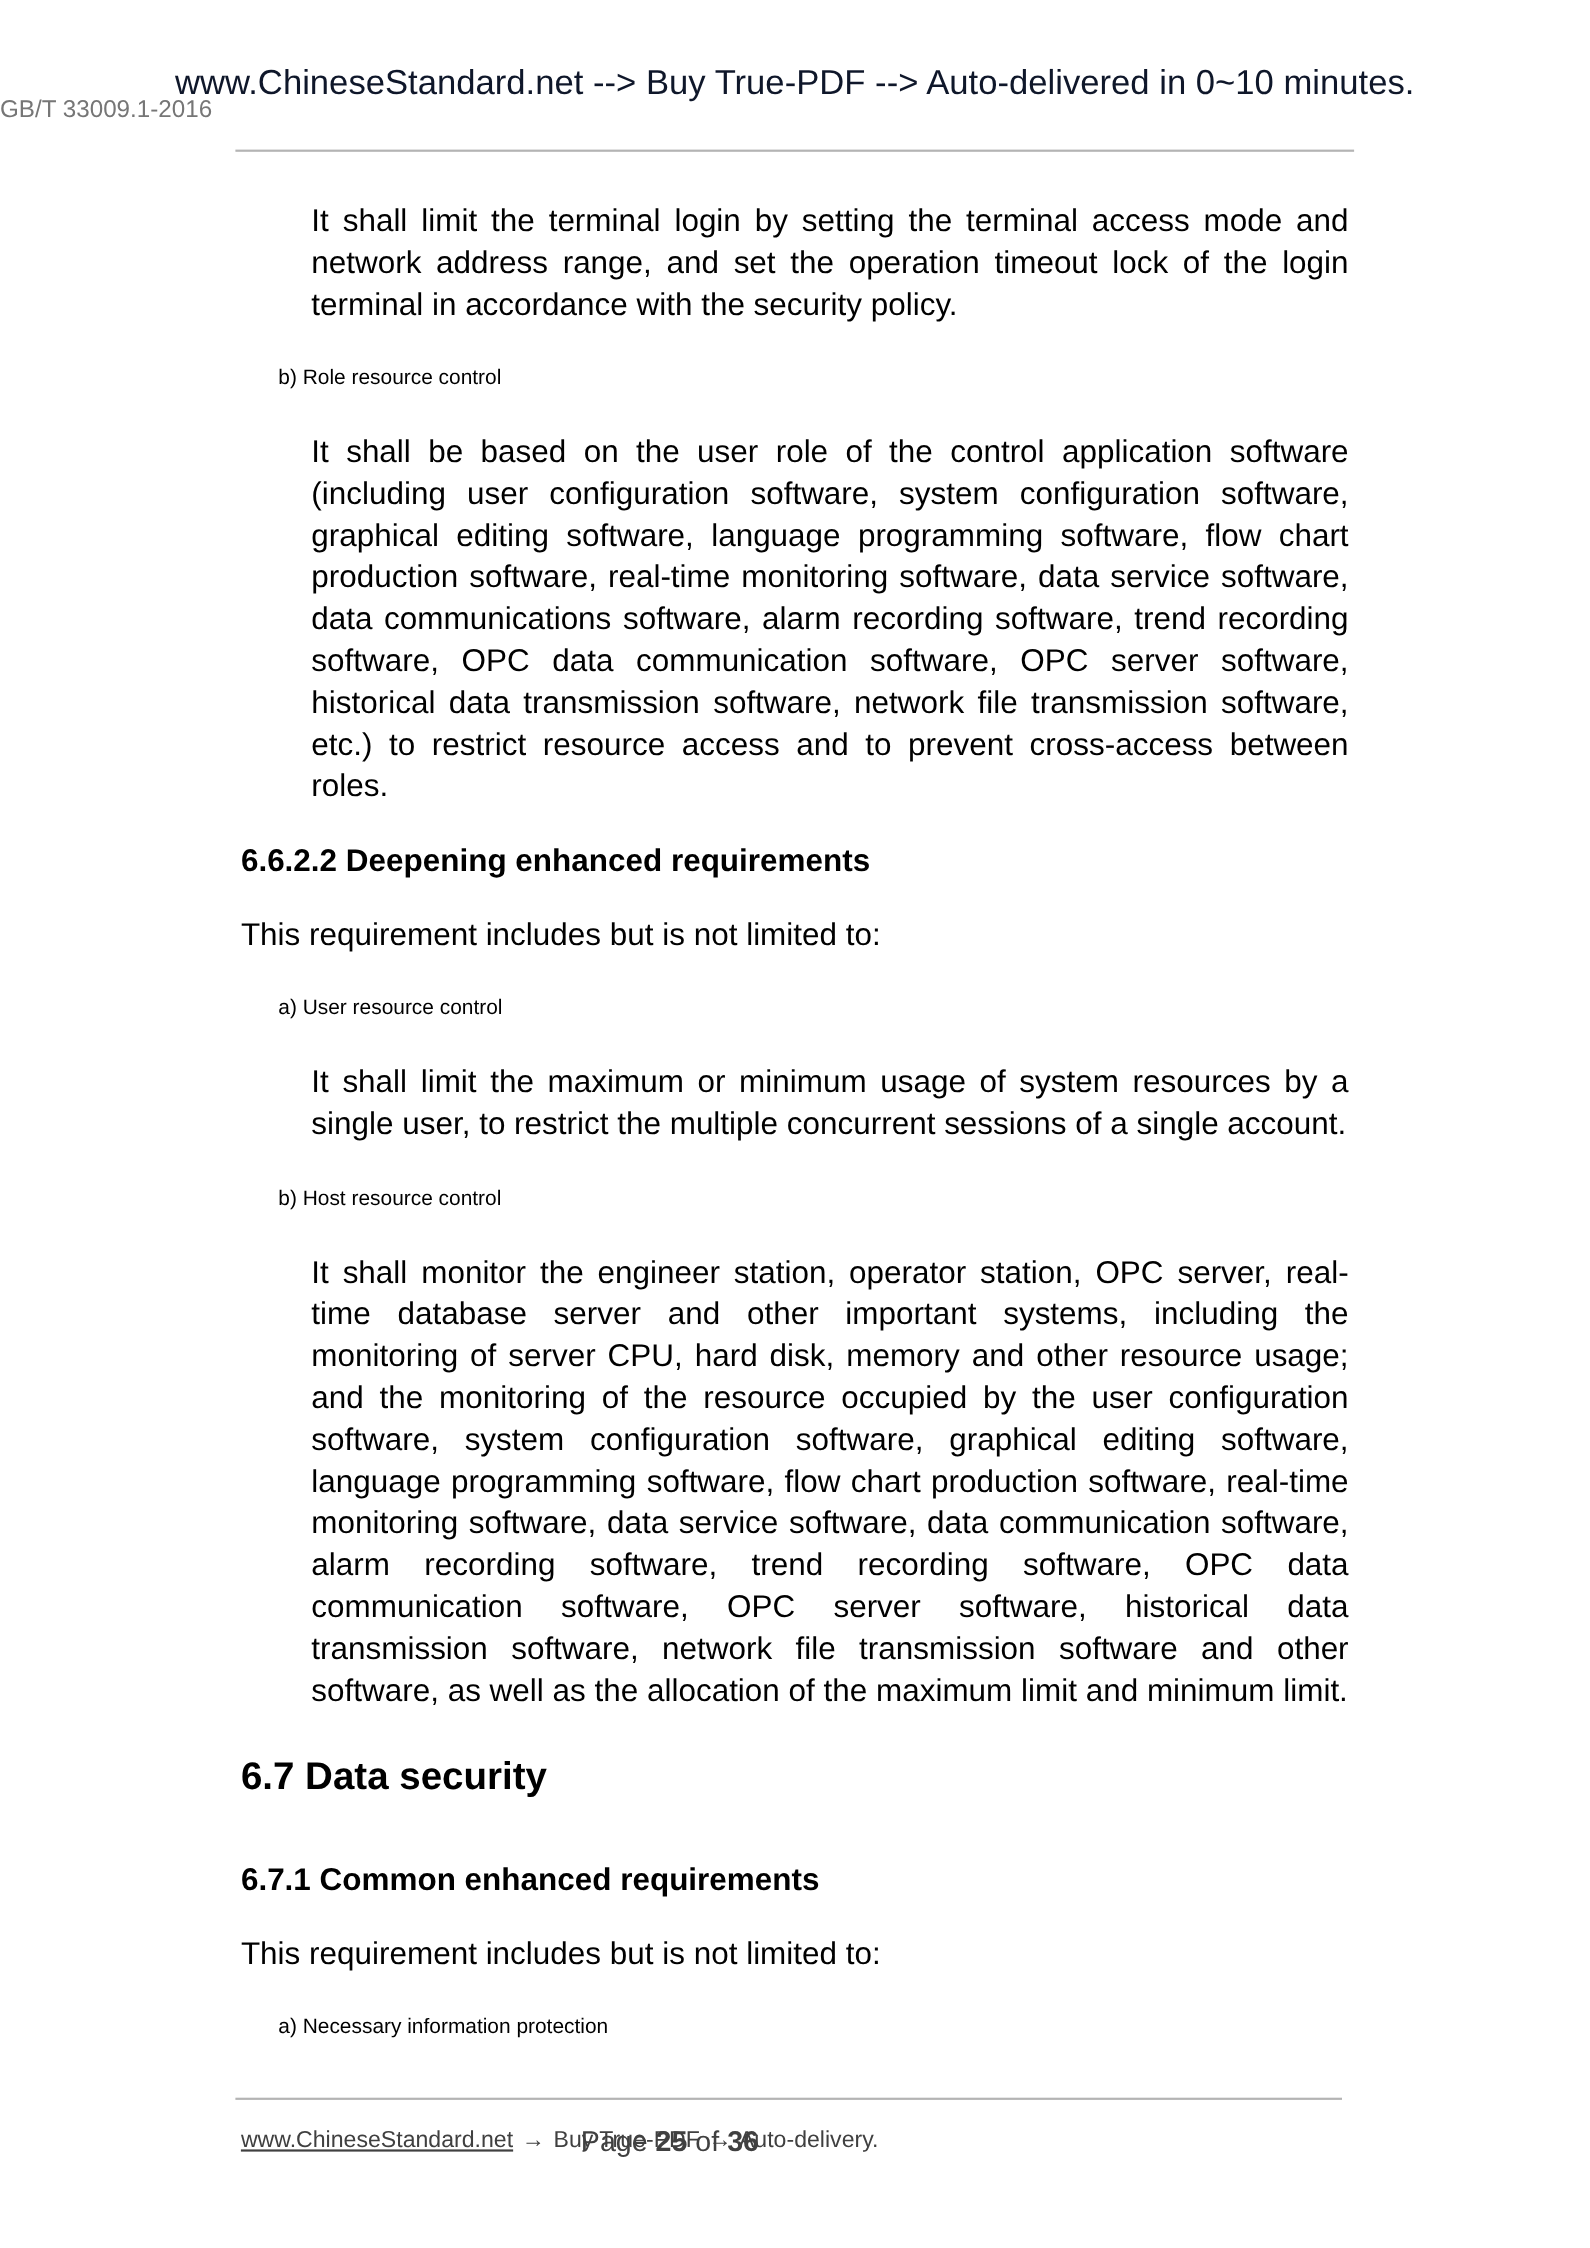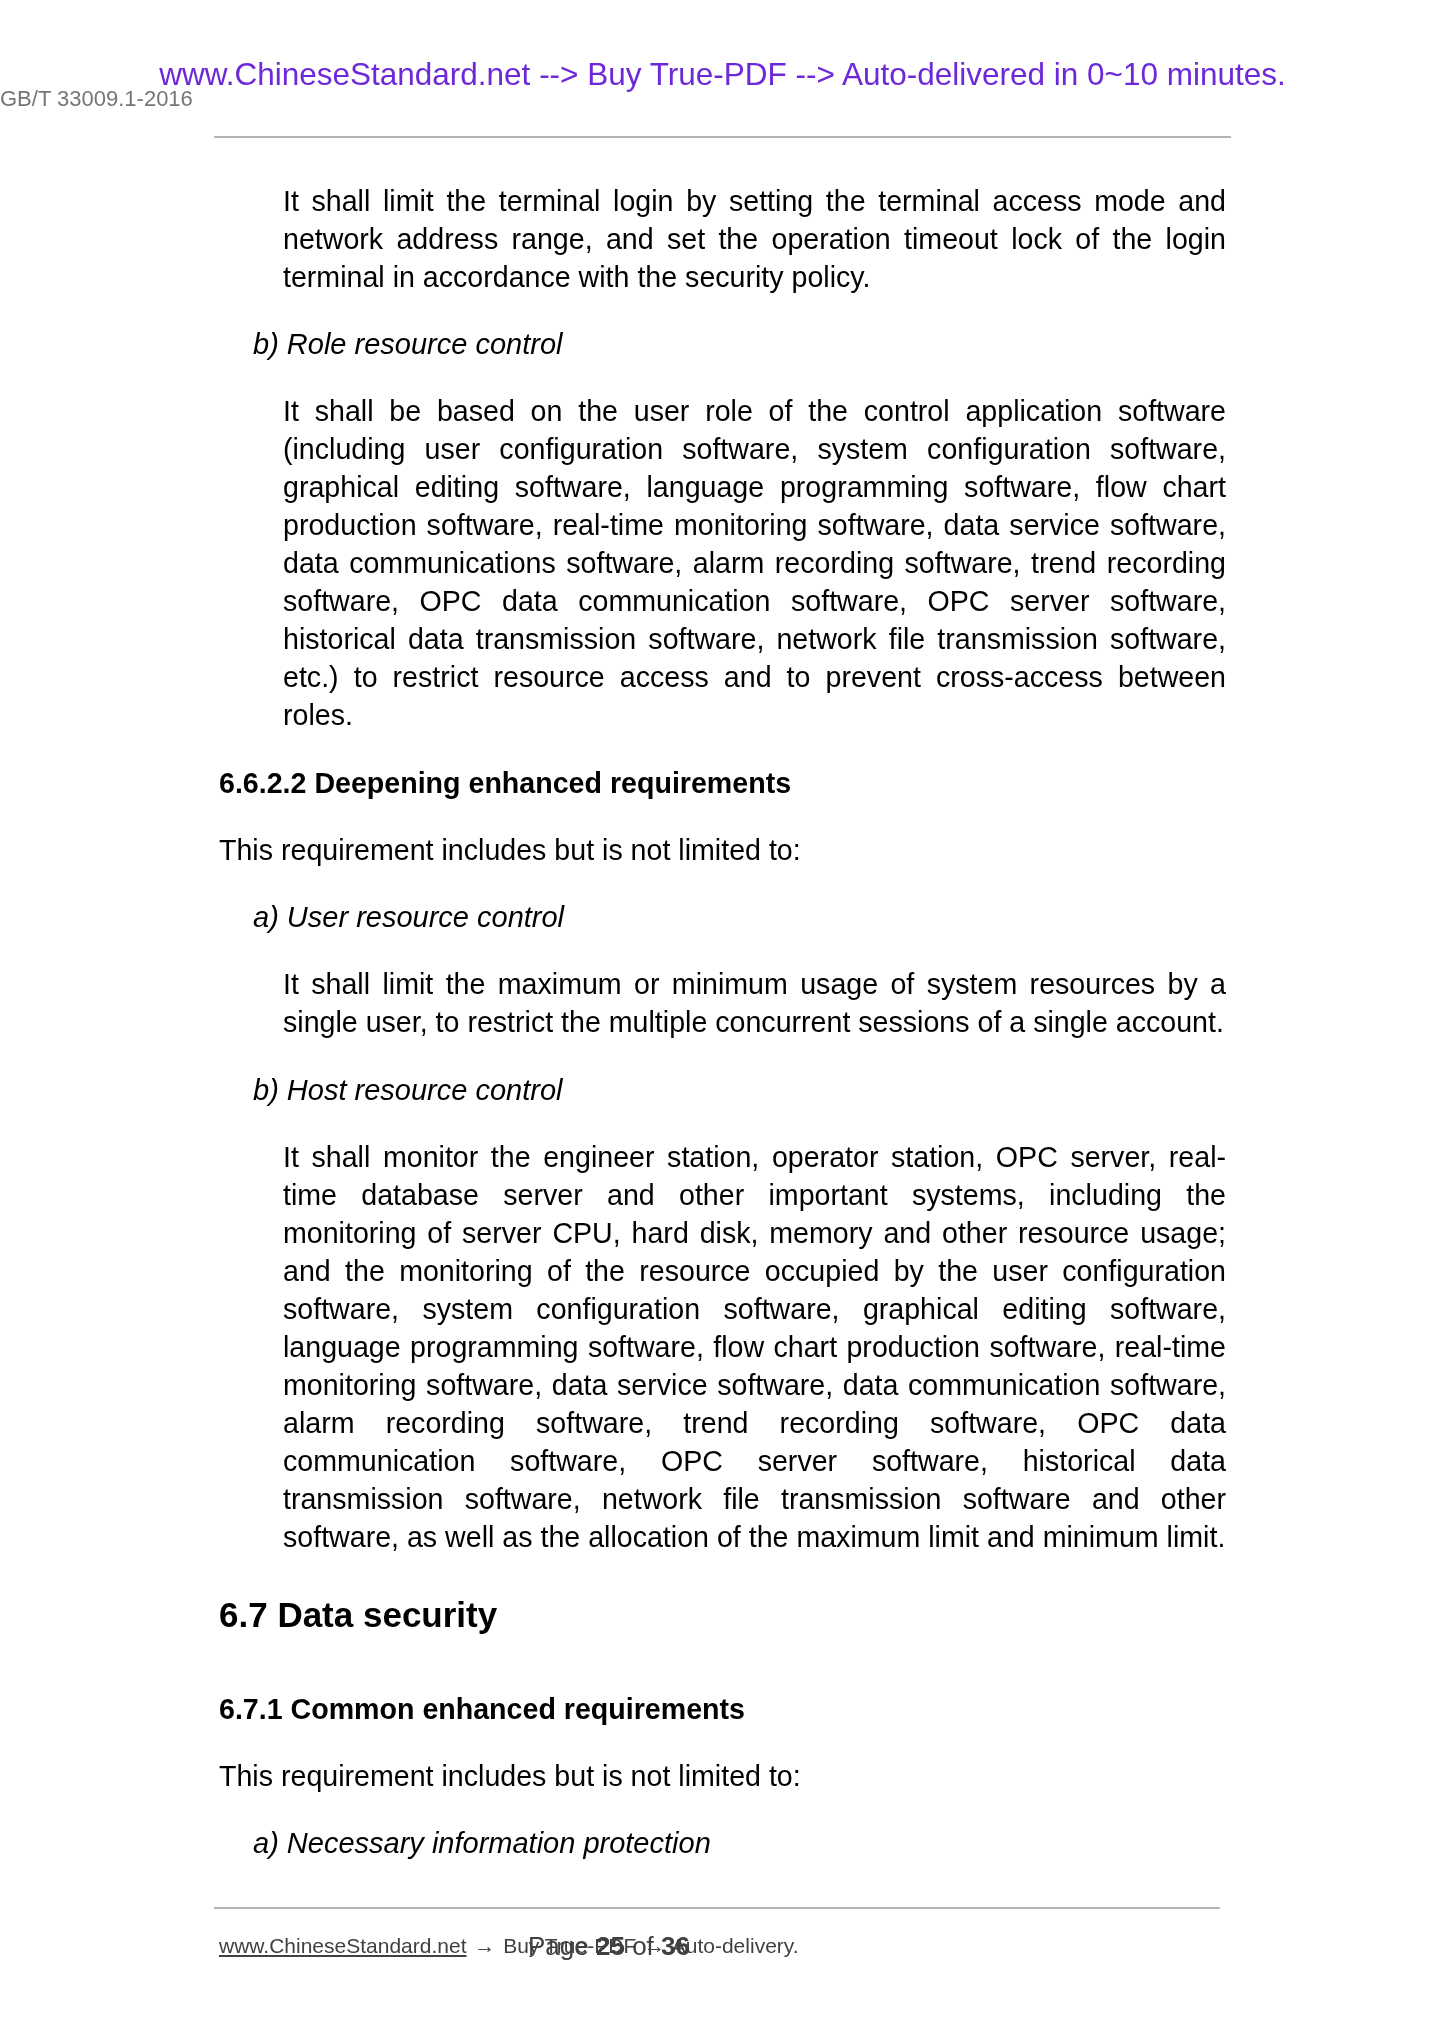--- a/index.html
+++ b/index.html
@@ -1,25 +1,25 @@
 <!DOCTYPE html>
 <html><head>
 <meta charset="utf-8">
 <style>
   html, body { margin: 0; padding: 0; background: #ffffff; }
   body { width: 1445px; height: 2044px; position: relative; overflow: hidden;
          font-family: "Liberation Sans", sans-serif; color: #000; }
   .abs { position: absolute; }
-  .hdr-main { left: 0; width: 1445px; top: 56px; text-align: center; font-size: 31.5px; color: #6d28d9; line-height: 36px; white-space: nowrap; }
+  .hdr-main { left: 0; width: 1445px; top: 56px; text-align: center; font-size: 31.5px; color: #0f172a; line-height: 36px; white-space: nowrap; }
   .hdr-sub { left: 0; width: 1445px; top: 86px; text-align: left; font-size: 22px; color: #767676; line-height: 26px; }
   .hr { height: 0; border-top: 2px solid #b4b4b4; }
   .hr-top { left: 214px; width: 1017px; top: 136px; }
   .hr-bottom { left: 214px; width: 1006px; top: 1907px; }
   .para { left: 283px; width: 943px; font-size: 28.6px; line-height: 38px; text-align: justify; text-align-last: left; }
-  .item { left: 253px; font-size: 29px; line-height: 38px; white-space: nowrap; font-style: italic; }
+  .item { left: 253px; font-size: 19px; line-height: 38px; white-space: nowrap; }
   .plain { left: 219px; font-size: 28.6px; line-height: 38px; white-space: nowrap; }
   .h4 { left: 219px; font-size: 28.6px; line-height: 38px; font-weight: bold; white-space: nowrap; }
   .h3 { left: 219px; font-size: 35px; line-height: 42px; font-weight: bold; white-space: nowrap; }
   .footer { left: 219px; top: 1929px; font-size: 21px; line-height: 34px; color: #404040; white-space: nowrap; }
   .footer a { color: #404040; text-decoration: underline; }
   .footer .arrow { padding: 0 2px; }
   .pageno { left: 1000px; width: 1218px; left: 0; top: 1929px; text-align: center; font-size: 26px; line-height: 34px; color: #404040; white-space: nowrap; }
   .pageno b { font-weight: bold; }
 </style>
 </head>

